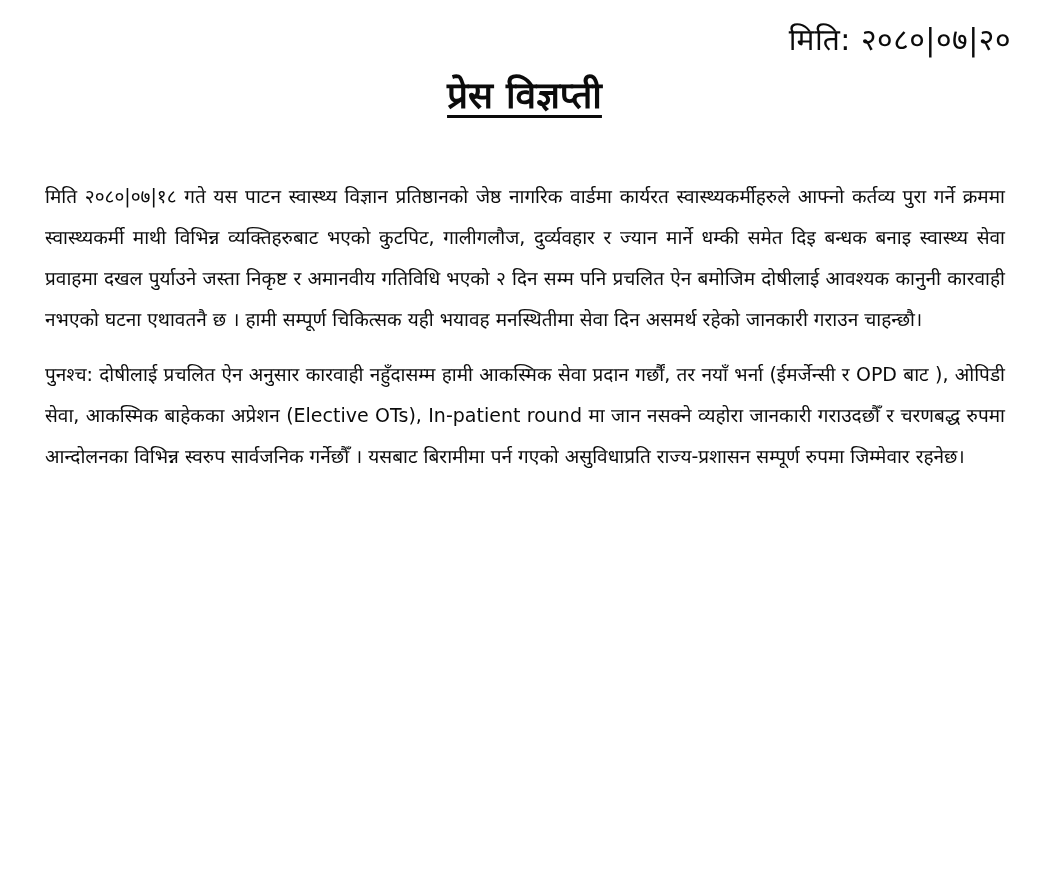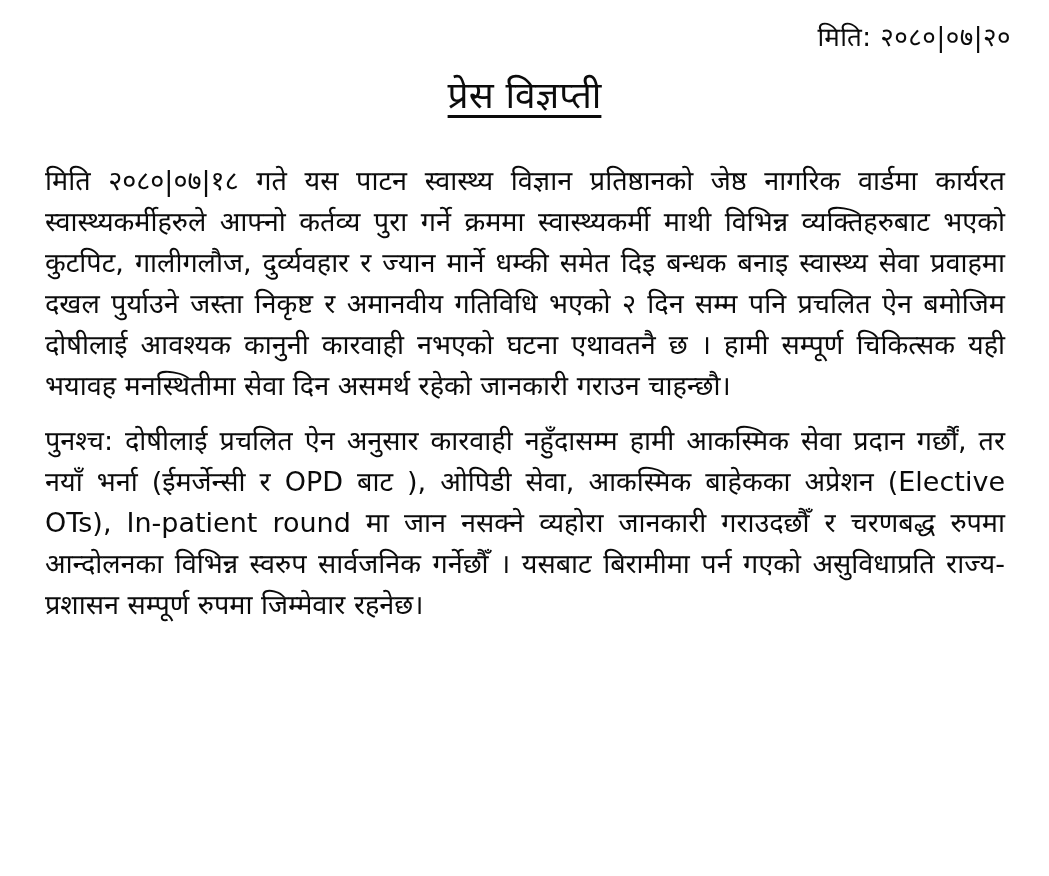--- a/index.html
+++ b/index.html
@@ -14,41 +14,41 @@
       background: #ffffff;
       color: #0b0b0b;
       font-family: "DejaVu Sans", "Liberation Sans", sans-serif;
       overflow: hidden;
       box-sizing: border-box;
     }
     .date-line {
       position: absolute;
       top: 18px;
       right: 38px;
-      font-size: 26px;
+      font-size: 30px;
       letter-spacing: 0.5px;
       white-space: nowrap;
     }
     .doc-title {
       position: absolute;
       top: 68px;
       left: 0;
       width: 100%;
       text-align: center;
       font-size: 37px;
-      font-weight: normal;
+      font-weight: bold;
       text-decoration: underline;
       text-underline-offset: 7px;
     }
     .content {
       position: absolute;
-      top: 160px;
+      top: 176px;
       left: 45px;
       width: 960px;
-      font-size: 27px;
+      font-size: 19px;
       line-height: 41px;
       text-align: justify;
     }
     .content p {
       margin: 0 0 14px 0;
     }
     .signature {
       position: absolute;
       right: 84px;
       top: 766px;

